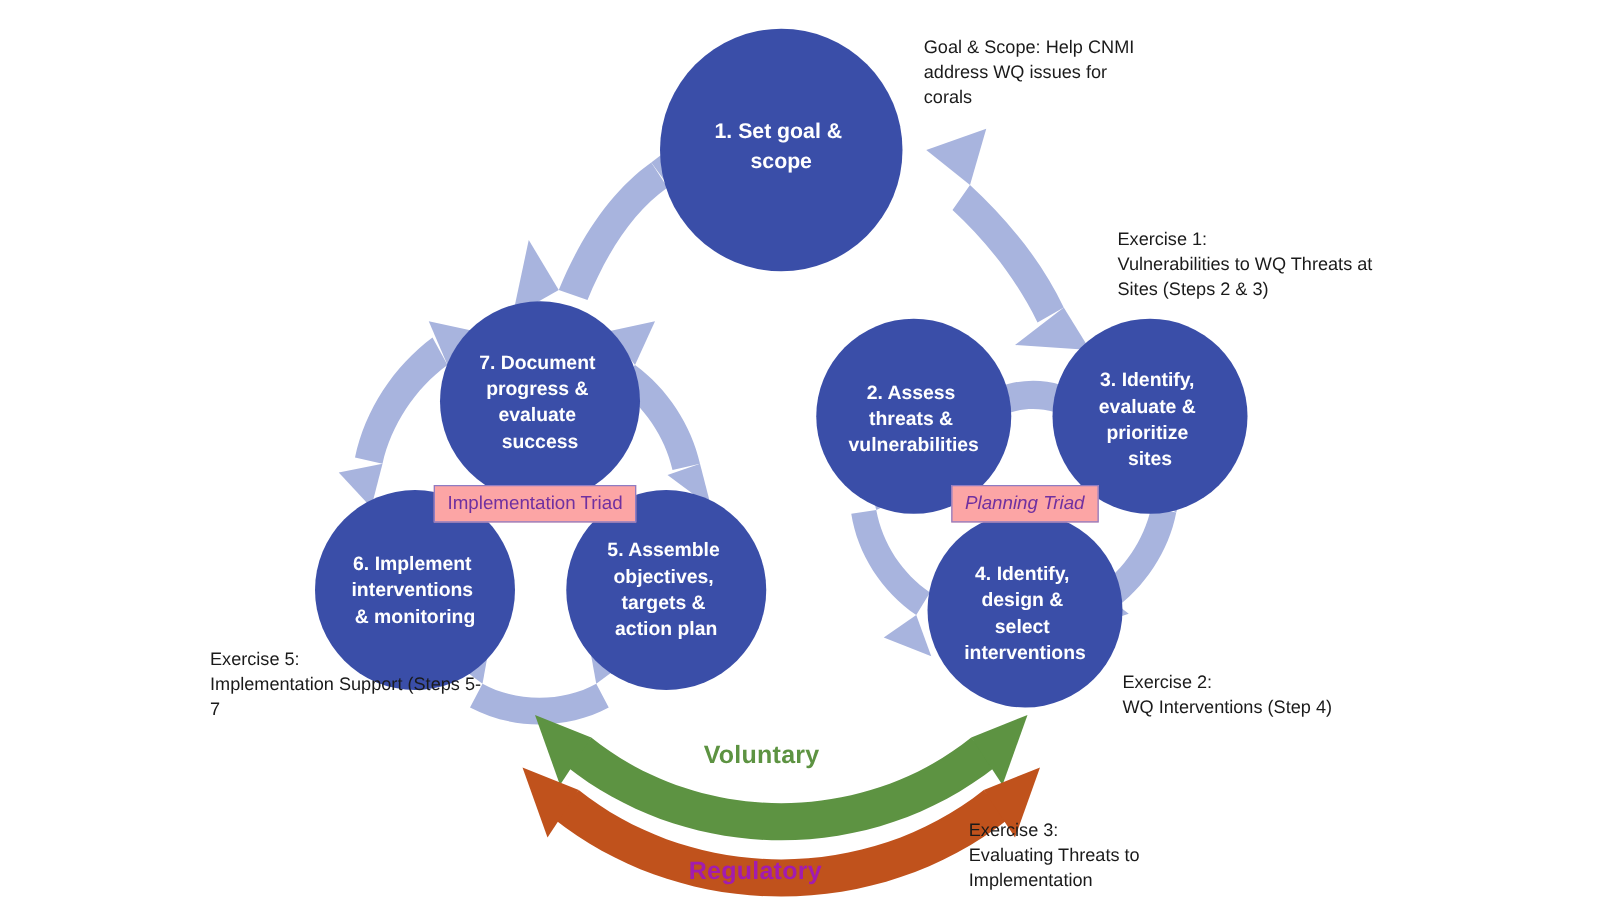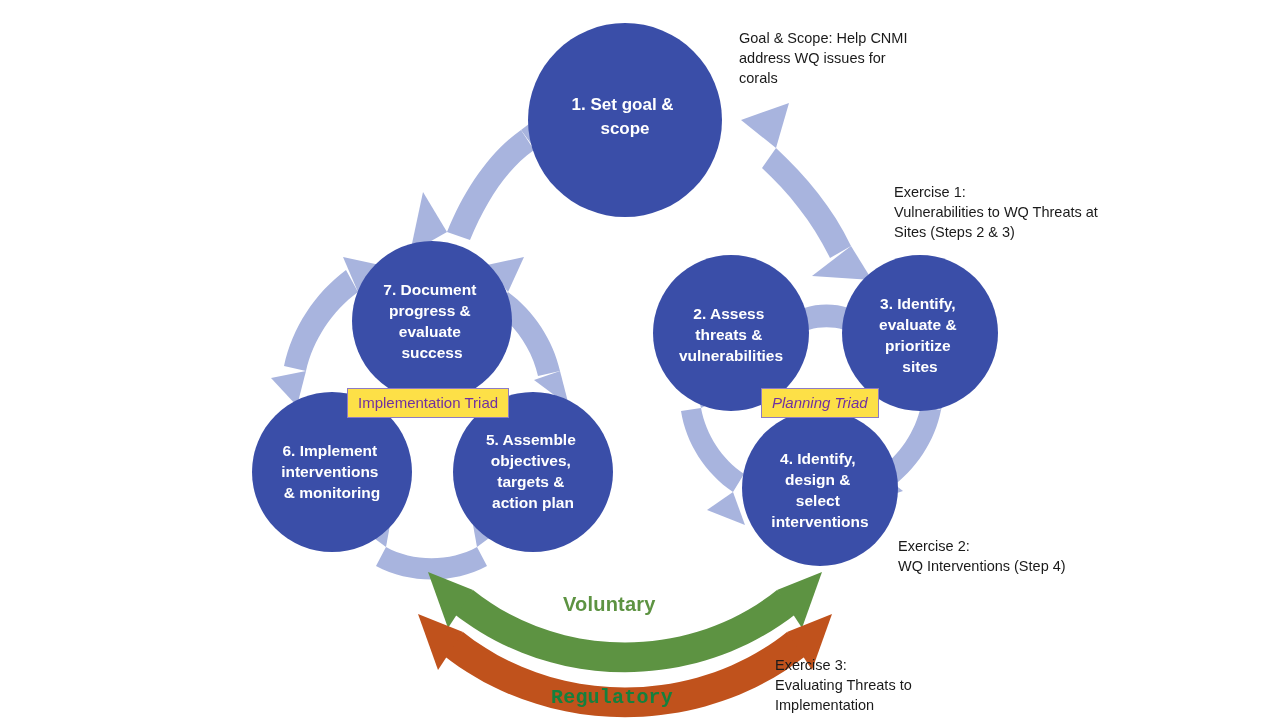--- a/index.html
+++ b/index.html
@@ -49,21 +49,21 @@
   }
   #anno-goal   { left: 739px; top: 28px;  width: 170px; }
   #anno-ex1    { left: 894px; top: 182px; width: 240px; }
   #anno-ex2    { left: 898px; top: 536px; width: 240px; }
   #anno-ex4    { left: 898px; top: 597px; width: 200px; }
   #anno-ex3    { left: 736px; top: 655px; width: 220px; margin-left: 39px; }
   #anno-ex5    { left: 168px; top: 518px; width: 220px; }
 
   .triad-label {
     position: absolute;
-    background: #fde047;
+    background: #fca5a5;
     border: 1px solid #8e7cc3;
     color: #7030a0;
     font-family: "Liberation Sans", sans-serif;
     font-size: 15px;
     line-height: 1;
     padding: 6px 10px 7px 10px;
     white-space: nowrap;
     text-align: left;
   }
   #triad-impl    { left: 347px; top: 388px; }
@@ -76,22 +76,21 @@
     font-size: 20px;
     letter-spacing: 0.2px;
     white-space: nowrap;
   }
   #label-voluntary {
     left: 563px; top: 593px;
     color: #5d9342;
   }
   #label-regulatory {
     left: 551px; top: 686px;
-    color: #15803d;
-    font-family: Liberation Mono, monospace;
+    color: #a21caf;
   }
 </style>
 </head>
 <body>
 
 <div id="stage">
 
   <svg id="diagram-svg" viewBox="0 0 1280 720">
     <defs>
       
@@ -252,14 +251,18 @@
     <b>Exercise 2:</b><br>
     <span class="body">WQ Interventions (Step 4)</span>
   </div>
 
 
   <div class="anno" id="anno-ex3">
     <b>Exercise 3:</b><br>
     <span class="body">Evaluating Threats to Implementation</span>
   </div>
 
+  <div class="anno" id="anno-ex5">
+    <b>Exercise 5:</b><br>
+    <span class="body">Implementation Support (Steps 5-7</span>
+  </div>
 
 </div>
 
 </body></html>

